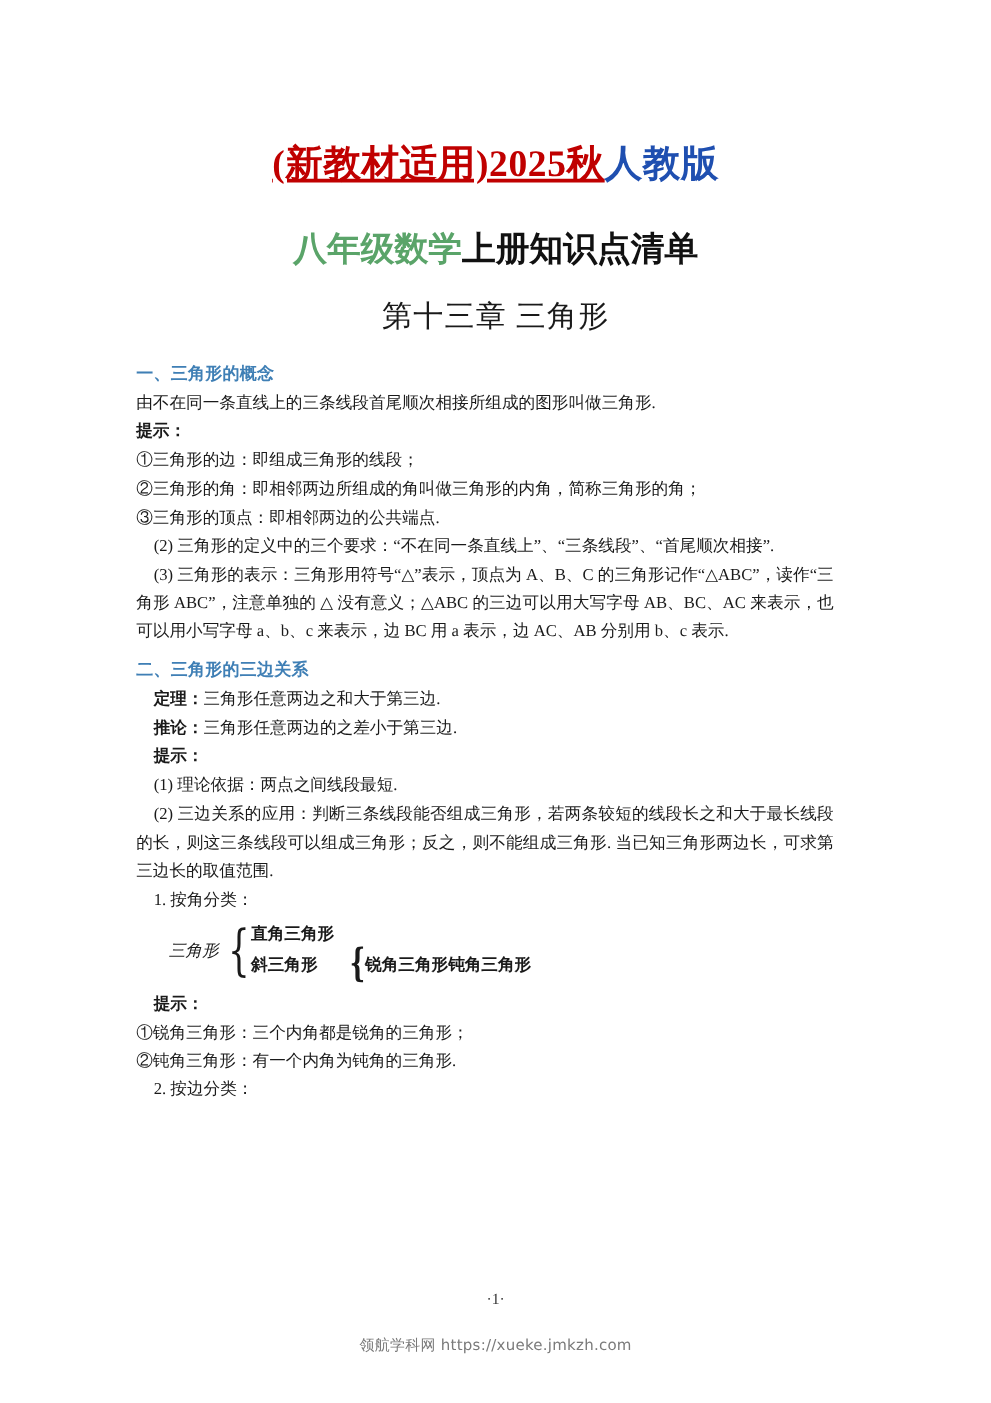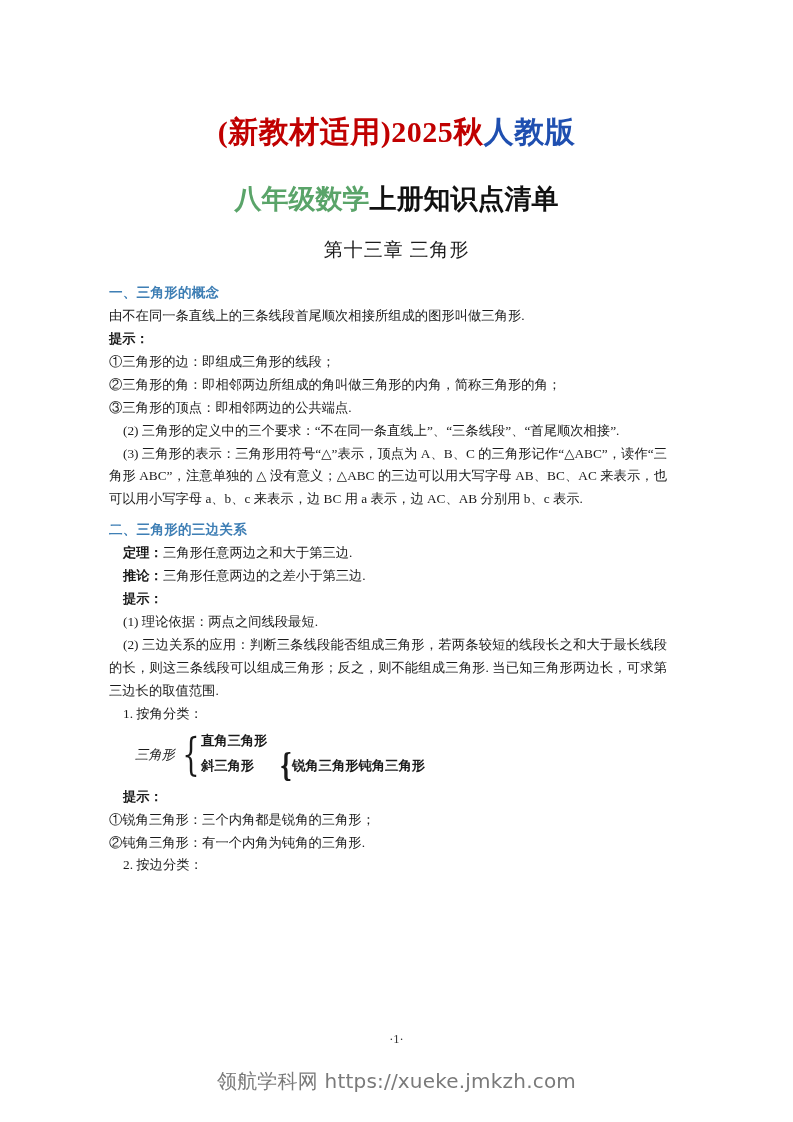--- a/index.html
+++ b/index.html
@@ -29,36 +29,36 @@
     text-align: center;
     margin-top: 112px;
   }
   .title-line1 {
     font-size: 30px;
     font-weight: bold;
     letter-spacing: 0.5px;
     line-height: 1.35;
     white-space: nowrap;
   }
-  .title-line1 .seg-red   { color: #c00000; }
+  .title-line1 .seg-red   { color: #c00000; text-decoration: underline; }
   .title-line1 .seg-blue  { color: #1f4fb0; }
 
   .title-line2 {
     font-size: 27px;
     font-weight: bold;
     line-height: 1.5;
     margin-top: 26px;
     white-space: nowrap;
   }
   .title-line2 .seg-green { color: #5aa469; }
   .title-line2 .seg-black { color: #111111; }
 
   .chapter-title {
     text-align: center;
-    font-size: 19px;
+    font-size: 24px;
     margin-top: 18px;
     letter-spacing: 1px;
     color: #1a1a1a;
   }
 
   
   .content {
     margin: 18px 110px 0 109px;
     width: 558px;
     font-size: 13.3px;
@@ -141,21 +141,21 @@
     text-align: center;
     font-size: 12.5px;
     color: #333333;
   }
   .watermark {
     position: absolute;
     left: 0;
     top: 1068px;
     width: 793px;
     text-align: center;
-    font-size: 20px;
+    font-size: 12px;
     color: #7a7a7a;
     font-family: "DejaVu Sans", "Liberation Sans", sans-serif;
     letter-spacing: 0.2px;
   }
 </style>
 </head>
 <body>
 
 <div class="page">
 

